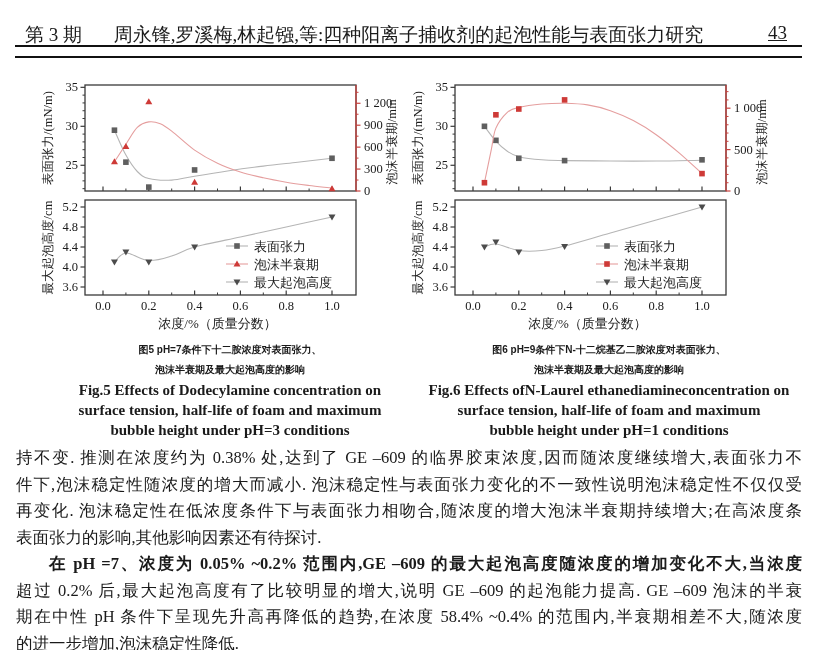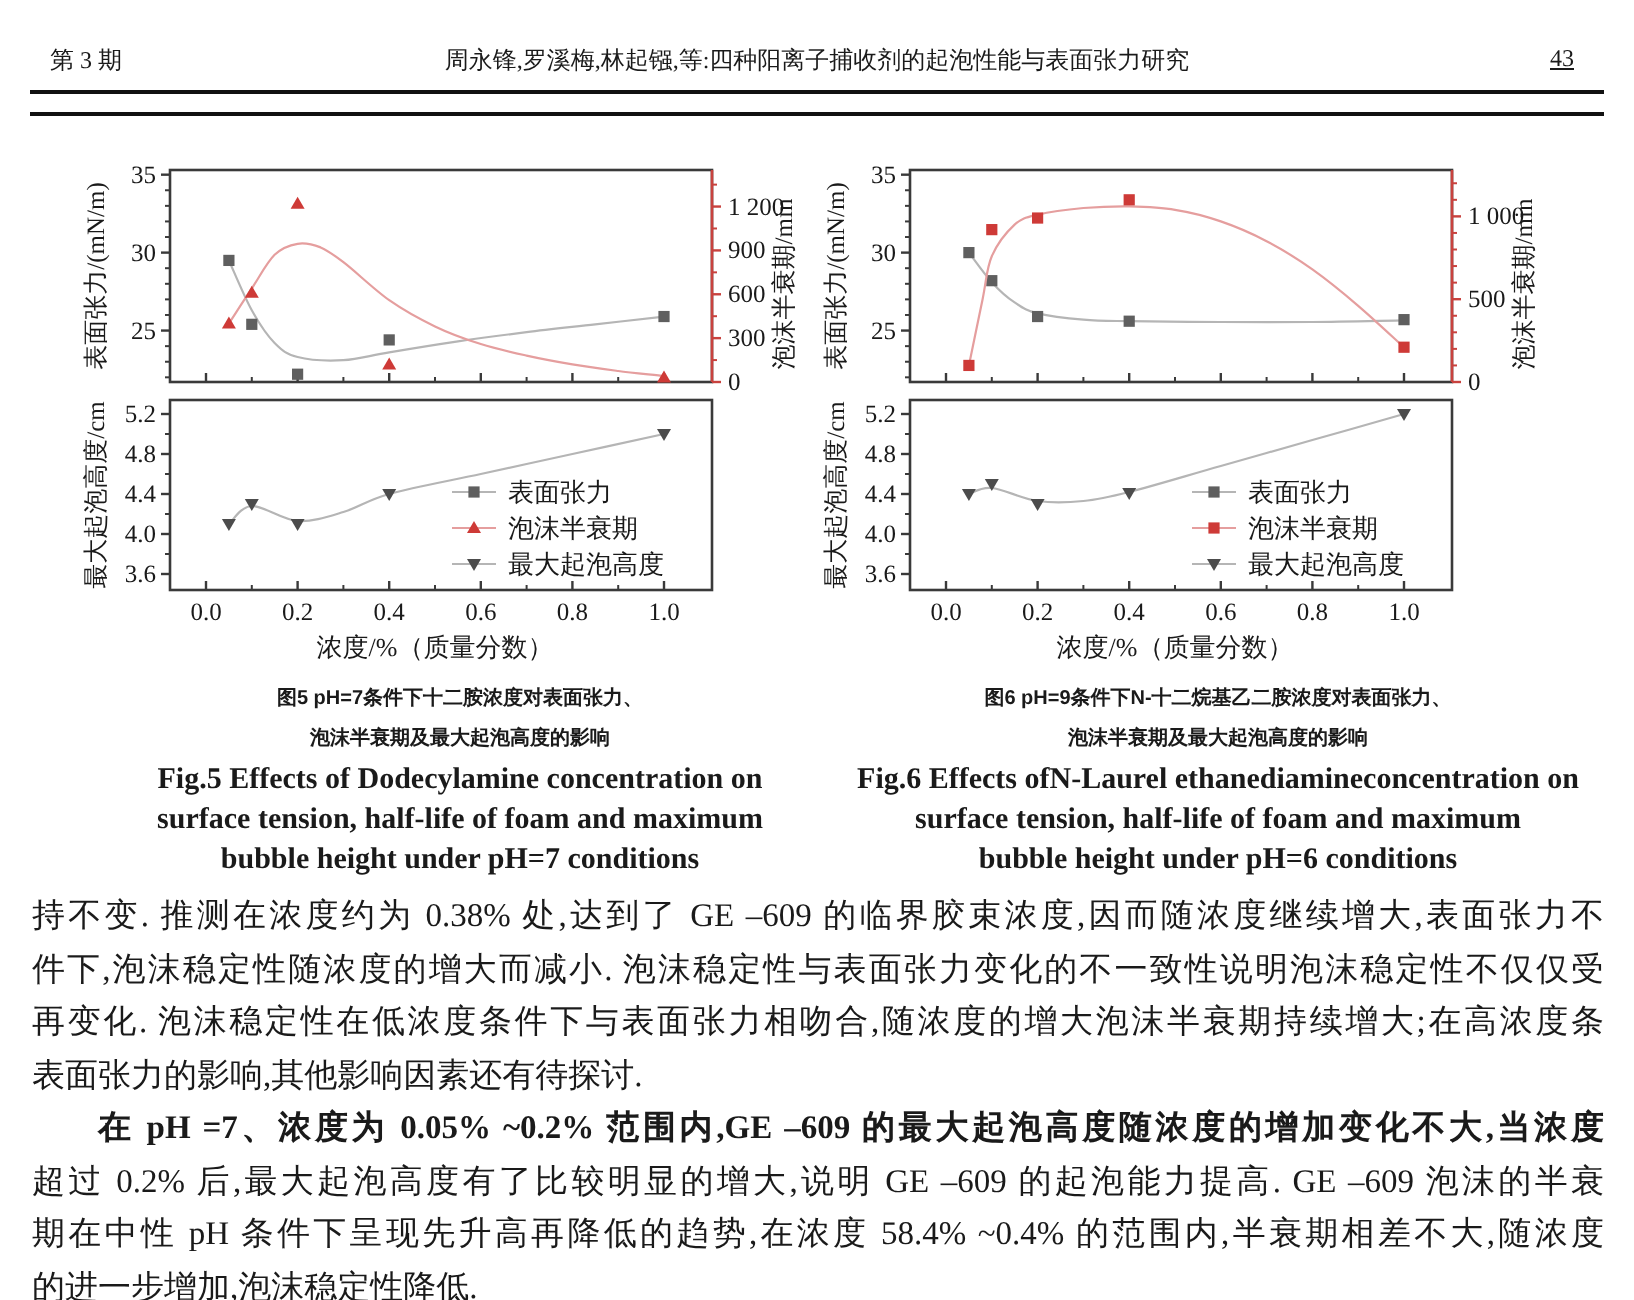--- a/index.html
+++ b/index.html
@@ -1,18 +1,18 @@
 <!DOCTYPE html>
 <html><head>
 <meta charset="utf-8">
 <style>
   html,body{margin:0;padding:0;background:#888;}
   .page{position:relative;width:817px;height:650px;background:#ffffff;overflow:hidden;
         font-family:"Liberation Serif", serif;color:#1a1a1a;}
-  .header{position:absolute;top:22px;left:15px;width:787px;height:20px;font-size:12px;}
+  .header{position:absolute;top:22px;left:15px;width:787px;height:20px;font-size:19px;}
   .header .issue{position:absolute;left:10px;top:0;}
   .header .rtitle{position:absolute;left:0;right:0;text-align:center;top:0;}
   .header .pageno{position:absolute;right:15px;top:0;text-decoration:underline;}
   .double-rule{position:absolute;top:45px;left:15px;width:787px;height:9px;
                border-top:2.5px solid #111;border-bottom:2.5px solid #111;}
   svg.fig{position:absolute;overflow:visible;}
   svg.fig text{font-family:"Liberation Serif", serif;}
   .caption{position:absolute;text-align:center;font-weight:bold;line-height:20px;}
   .caption .cap-cn{font-size:10px;font-family:"Liberation Sans", sans-serif;}
   .caption .cap-en{font-size:15px;font-family:Liberation Serif, serif;}
@@ -272,28 +272,28 @@
           <text x="224" y="214.5" font-size="13" fill="#1a1a1a">最大起泡高度</text>
         </g>
       </g>
     </svg>
 
   <div class="caption" id="cap5" style="left:40px;top:340px;width:380px">
       <div class="cap-cn">图5  pH=7条件下十二胺浓度对表面张力、</div>
       <div class="cap-cn">泡沫半衰期及最大起泡高度的影响</div>
       <div class="cap-en">Fig.5  Effects of Dodecylamine concentration on</div>
       <div class="cap-en">surface tension, half-life of foam and maximum</div>
-      <div class="cap-en">bubble height under pH=7 conditions</div>
+      <div class="cap-en">bubble height under pH=3 conditions</div>
     </div>
   <div class="caption" id="cap6" style="left:414px;top:340px;width:390px">
       <div class="cap-cn">图6  pH=9条件下N-十二烷基乙二胺浓度对表面张力、</div>
       <div class="cap-cn">泡沫半衰期及最大起泡高度的影响</div>
       <div class="cap-en">Fig.6  Effects ofN-Laurel ethanediamineconcentration on</div>
       <div class="cap-en">surface tension, half-life of foam and maximum</div>
-      <div class="cap-en">bubble height under pH=6 conditions</div>
+      <div class="cap-en">bubble height under pH=1 conditions</div>
     </div>
 
   <div class="body-text">
       <div>
         <div class="line">持不变. 推测在浓度约为 0.38% 处,达到了 GE –609 的临界胶束浓度,因而随浓度继续增大,表面张力不</div>
         <div class="line">件下,泡沫稳定性随浓度的增大而减小. 泡沫稳定性与表面张力变化的不一致性说明泡沫稳定性不仅仅受</div>
         <div class="line">再变化. 泡沫稳定性在低浓度条件下与表面张力相吻合,随浓度的增大泡沫半衰期持续增大;在高浓度条</div>
         <div class="line last">表面张力的影响,其他影响因素还有待探讨.</div>
       </div>
       <div>

